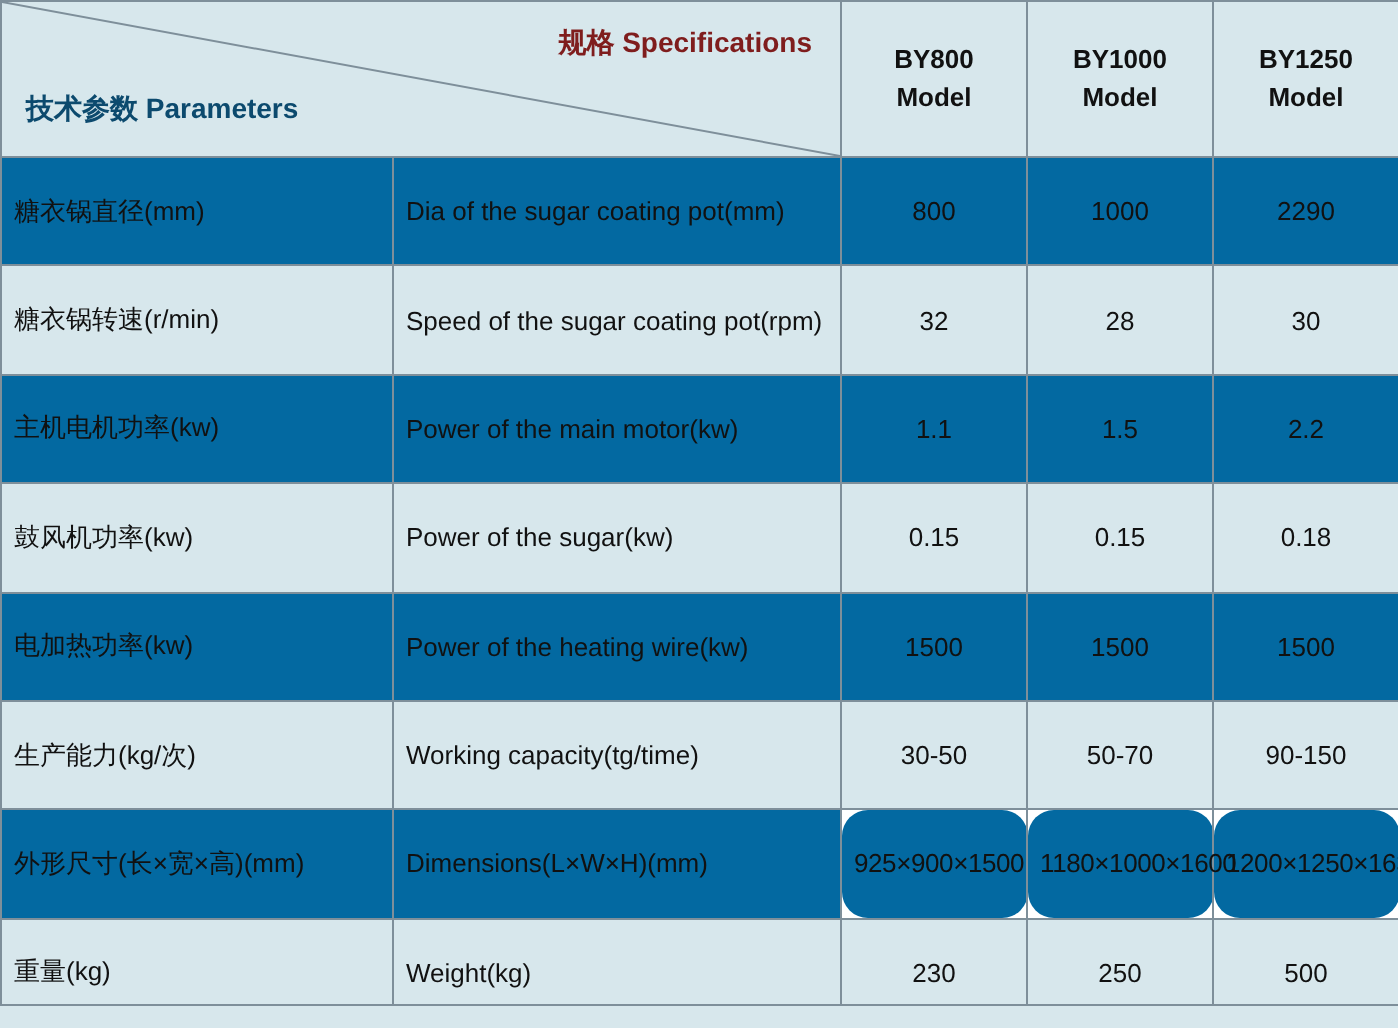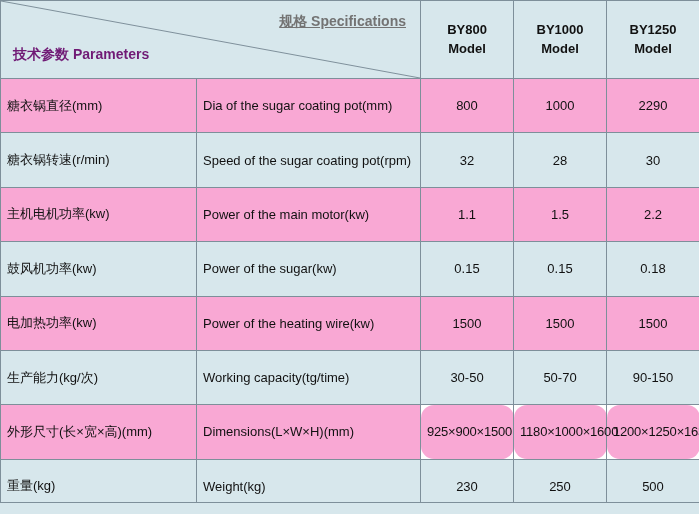--- a/index.html
+++ b/index.html
@@ -29,21 +29,21 @@
   }
   
   col.c0 { width: 196px; }
   col.c1 { width: 224px; }
   col.c2 { width: 93px; }
   col.c3 { width: 93px; }
   col.c4 { width: 93px; }
 
   
   tr.shade td { background: #d7e7ec; }
-  tr.plain td { background: #f9a8d4; }
+  tr.plain td { background: #0369a1; }
 
   
   .corner {
     position: relative;
     height: 78px;
     padding: 0 !important;
     background: #d7e7ec;
     overflow: hidden;
   }
   .corner .diag {
@@ -56,31 +56,30 @@
   .corner .diag line {
     stroke: #7e8f9a;
     stroke-width: 1;
   }
   .corner .spec-label {
     position: absolute;
     right: 14px;
     top: 12px;
     font-size: 14px;
     font-weight: bold;
-    color: #737373;
+    color: #7f1d1d;
     white-space: nowrap;
-    text-decoration: underline;
   }
   .corner .param-label {
     position: absolute;
     left: 12px;
     bottom: 14px;
     font-size: 14px;
     font-weight: bold;
-    color: #701a75;
+    color: #0c4a6e;
     white-space: nowrap;
   }
   .model-head {
     text-align: center;
     font-size: 14px;
     font-weight: bold;
     line-height: 1.45;
     background: #d7e7ec;
     margin-left: 24px;
   }

